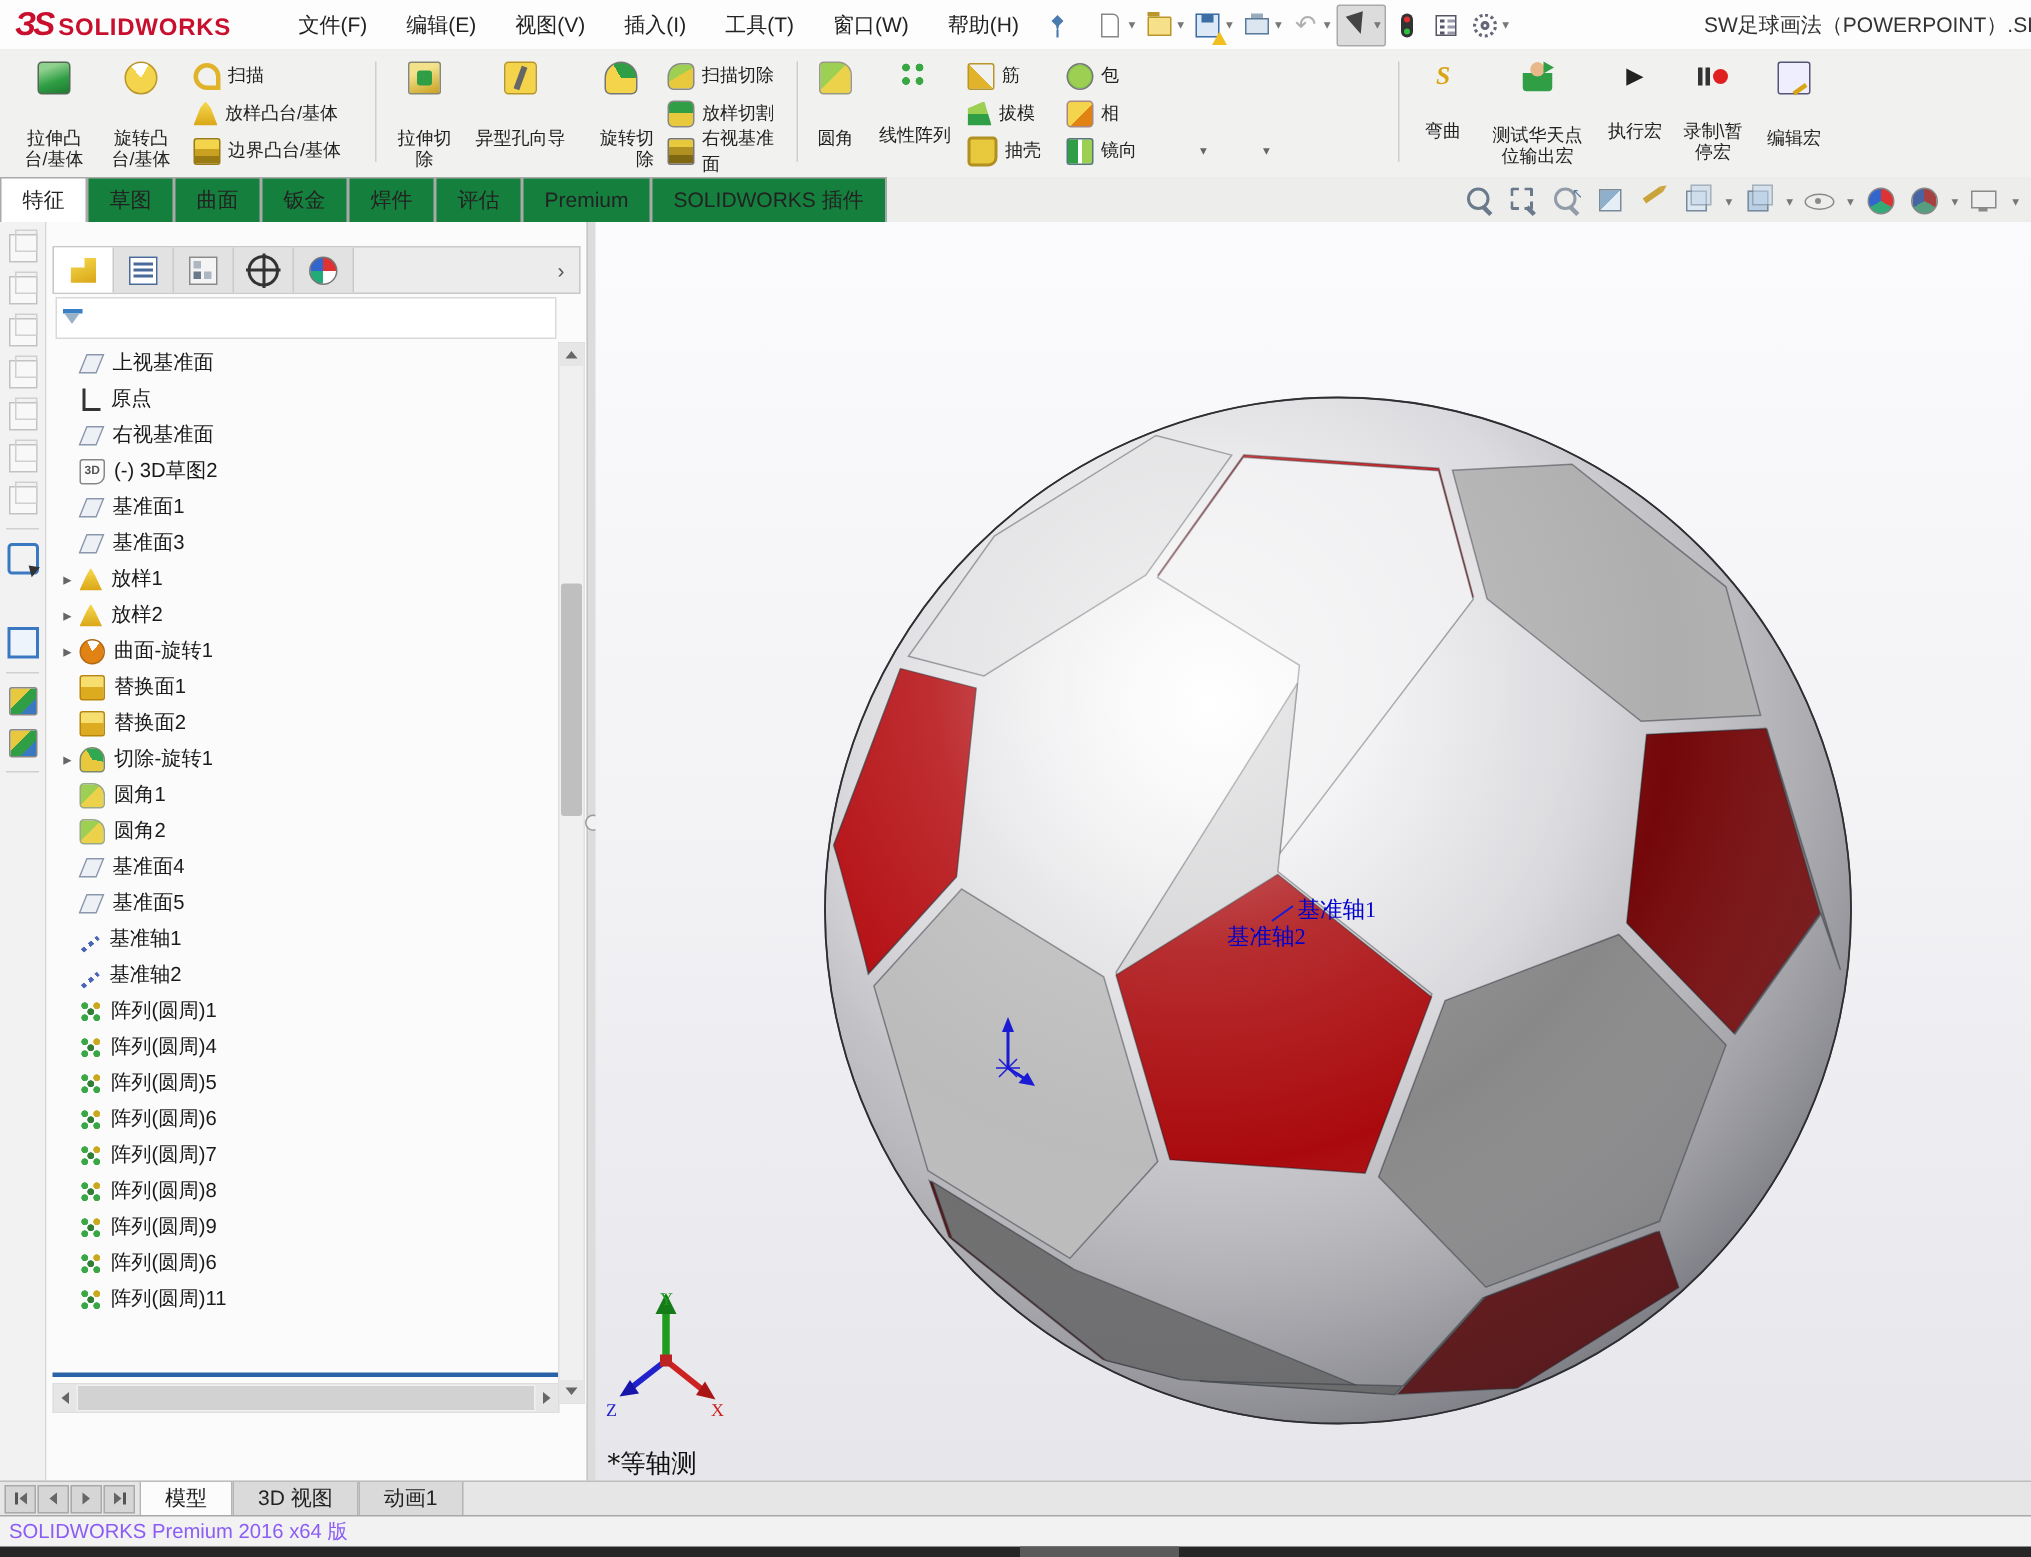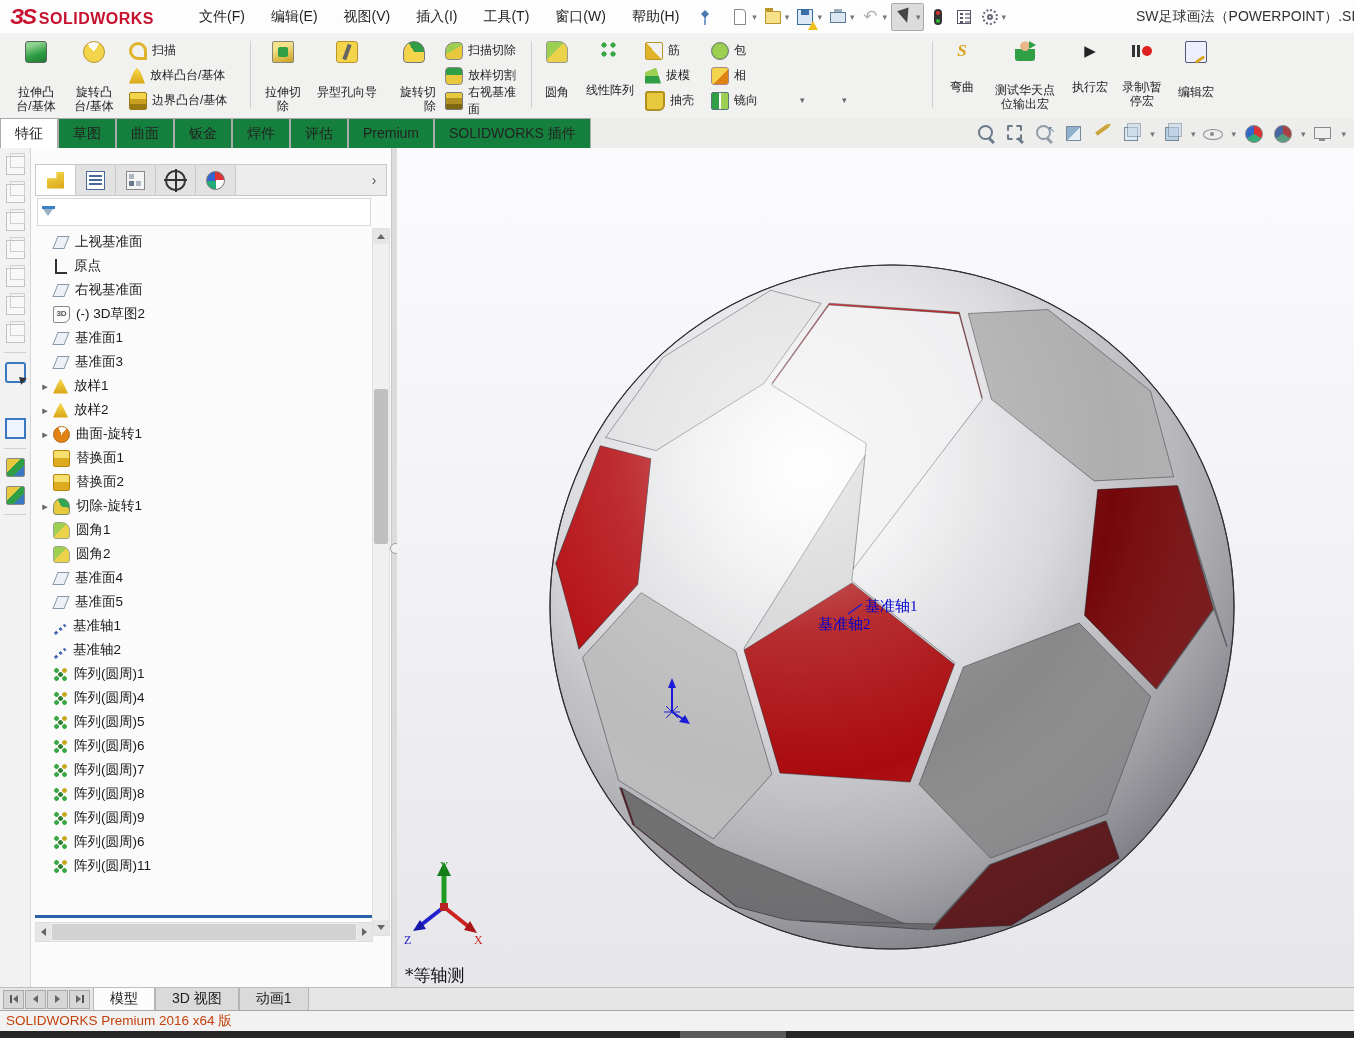--- a/index.html
+++ b/index.html
@@ -166,21 +166,21 @@
   .stage svg{position:absolute;left:0;top:0;}
   .vp-label{position:absolute;font-size:15px;color:#0000cd;white-space:nowrap;font-family:"Liberation Serif","DejaVu Serif",serif;}
   .view-name{position:absolute;left:8px;top:816px;font-size:17px;color:#111;font-family:"DejaVu Serif","Liberation Serif",serif;}
   
   .bbar{position:absolute;left:0;bottom:28px;width:100%;height:22px;background:#e6e6e6;border-top:1px solid #bdbdbd;display:flex;align-items:stretch;}
   .bnav{display:flex;align-items:center;gap:1px;padding:0 3px;}
   .bnavbtn{width:19px;height:17px;background:#d6d6d6;border:1px solid #aaa;display:flex;align-items:center;justify-content:center;gap:1px;}
   .btab{padding:0 16px;font-size:14px;line-height:21px;background:#dadada;border-right:1px solid #b5b5b5;border-left:1px solid #b5b5b5;color:#222;}
   .btab.on{background:#fcfcfc;}
   
-  .statusbar{position:absolute;left:0;bottom:7px;width:100%;height:21px;background:#f2f2f2;border-top:1px solid #a8a8a8;font-size:13.5px;color:#c2410c;line-height:20px;padding-left:6px;box-sizing:border-box;}
+  .statusbar{position:absolute;left:0;bottom:7px;width:100%;height:21px;background:#f2f2f2;border-top:1px solid #a8a8a8;font-size:13.5px;color:#8b5cf6;line-height:20px;padding-left:6px;box-sizing:border-box;}
   .taskbar{position:absolute;left:0;bottom:0;width:100%;height:7px;background:#262626;}
   .taskbar .seg{position:absolute;left:680px;width:106px;top:0;bottom:0;background:#5a5a5a;}
   .floppy{position:absolute;inset:2px;border:1.6px solid #3a6ea5;background:#dce8f5;}
   .floppy::before{content:"";position:absolute;left:3px;top:0;width:8px;height:5px;background:#3a6ea5;}
   .warn{position:absolute;right:-3px;bottom:-3px;border-left:5px solid transparent;border-right:5px solid transparent;border-bottom:9px solid #f0c020;}
   .page-ico{position:absolute;inset:2px 4px;border:1.5px solid #888;background:#fff;border-radius:0 4px 0 0;}
   .folder-ico{position:absolute;inset:4px 2px 3px;border:1.5px solid #b8962a;background:#f6e08a;border-radius:1px 1px 0 0;}
   .folder-ico::before{content:"";position:absolute;left:-1px;top:-4px;width:8px;height:3px;background:#b8962a;}
   .print-ico{position:absolute;inset:5px 2px 4px;border:1.5px solid #5a7a9a;background:#dbe6f0;}
   .print-ico::before{content:"";position:absolute;left:3px;top:-4px;width:8px;height:3px;background:#9ab;}

